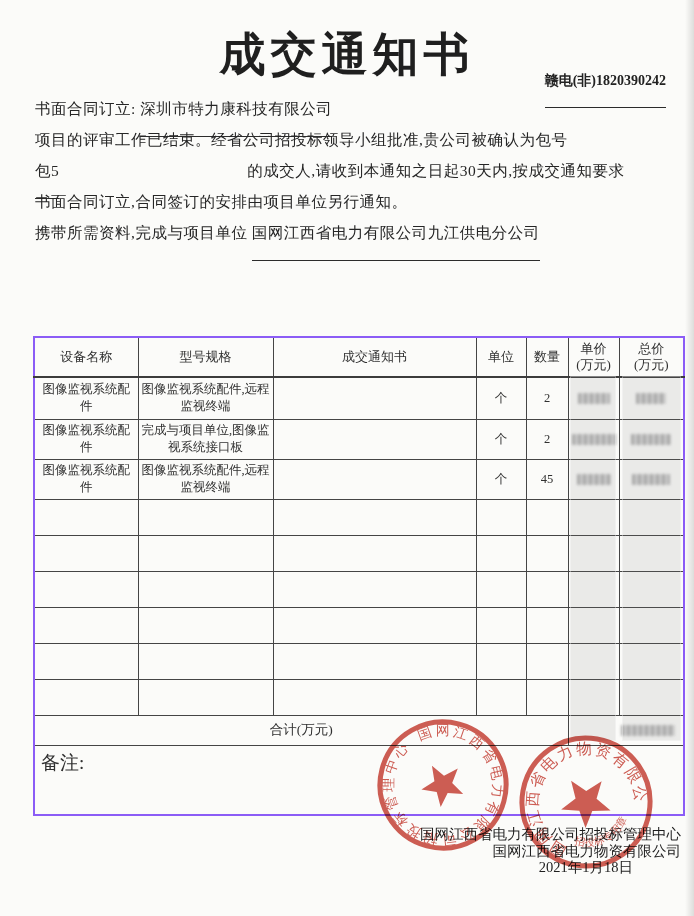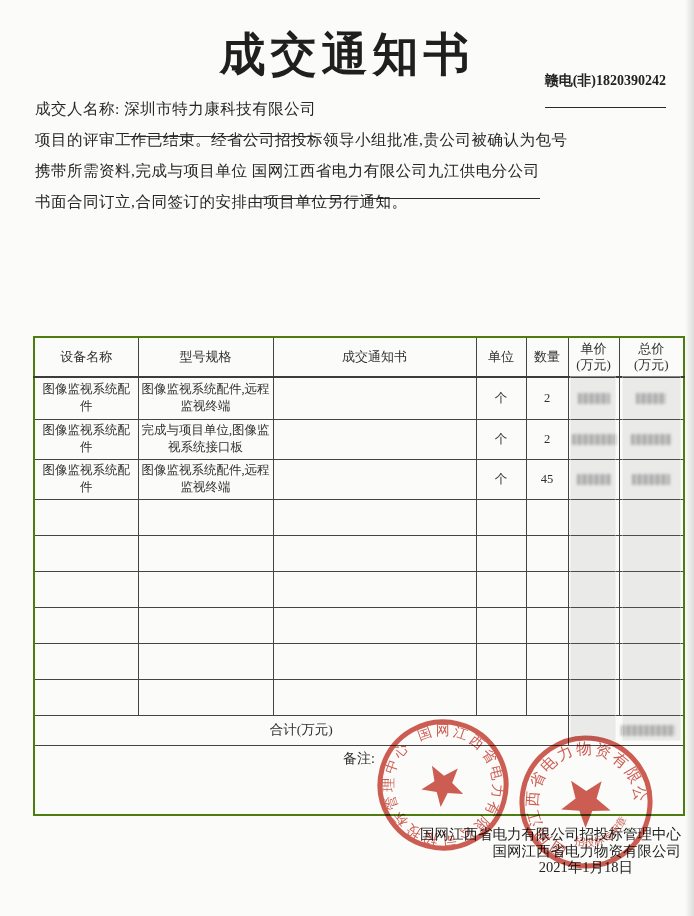--- a/index.html
+++ b/index.html
@@ -35,36 +35,36 @@
   .pkg-gap{display:inline-block;width:188px;}
   
   table.items{
     position:absolute;top:336px;left:33px;width:650px;
     border-collapse:collapse;table-layout:fixed;
     font-size:12.5px;color:#303030;
   }
   table.items,table.items td,table.items th{
     border:1.5px solid #454545;
   }
-  table.items{border:2px solid #4d7c0f;}
+  table.items{border:2px solid #8b5cf6;}
   table.items th{
     font-weight:400;font-size:13px;line-height:1.25;
     height:38px;text-align:center;vertical-align:middle;padding:0;
     border-bottom:2px solid #3c3c3c;
   }
   table.items td{
     text-align:center;vertical-align:middle;padding:1px 2px;line-height:1.35;
   }
   tr.dr1{height:42px;} tr.dr2{height:40px;} tr.dr3{height:40px;}
   tr.er{height:36px;}
   tr.total-row{height:30px;}
   tr.total-row td.total-label{font-size:13.5px;}
   tr.remark-row td{
-    height:60px;text-align:center;vertical-align:top;
-    padding:4px 6px;font-size:14px;
+    height:60px;text-align:left;vertical-align:top;
+    padding:4px 6px;font-size:19px;
   }
   
   .blob{
     height:11px;border-radius:1px;margin:0 auto;
     background:repeating-linear-gradient(90deg,#9c9c9c 0 3px,#cfcfcf 3px 6px);
     filter:blur(1.4px);opacity:.8;
   }
   .w30{width:30px}.w32{width:32px}.w34{width:34px}.w38{width:38px}.w40{width:40px}.w44{width:44px}
   .blob-grand{width:54px;margin:0 6px 0 auto;}
   .band{
@@ -93,24 +93,25 @@
 </head>
 <body>
 
 <div class="page">
 
   <div class="title">成交通知书</div>
 
   <div class="refno">赣电(非)1820390242</div>
 
   <div class="para">
-    <div class="line"><span>成交人名称: </span><span class="u">深圳市特力康科技有限公司</span></div>
+    <div class="line"><span>书面合同订立: </span><span class="u">深圳市特力康科技有限公司</span></div>
     <div class="line"><span>项目的评审工作已结束。经省公司招投标领导小组批准,贵公司被确认为包号</span></div>
+    <div class="line"><span class="u">包5</span><span class="pkg-gap"></span><span>的成交人,请收到本通知之日起30天内,按成交通知要求</span></div>
+    <div class="line"><span>书面合同订立,合同签订的安排由项目单位另行通知。</span></div>
     <div class="line"><span>携带所需资料,完成与项目单位</span> <span class="u">国网江西省电力有限公司九江供电分公司</span></div>
-    <div class="line"><span>书面合同订立,合同签订的安排由项目单位另行通知。</span></div>
   </div>
 
   <table class="items">
     <colgroup>
       <col style="width:104px">
         <col style="width:135px">
         <col style="width:203px">
       <col style="width:50px">
         <col style="width:42px">
         <col style="width:51px">

